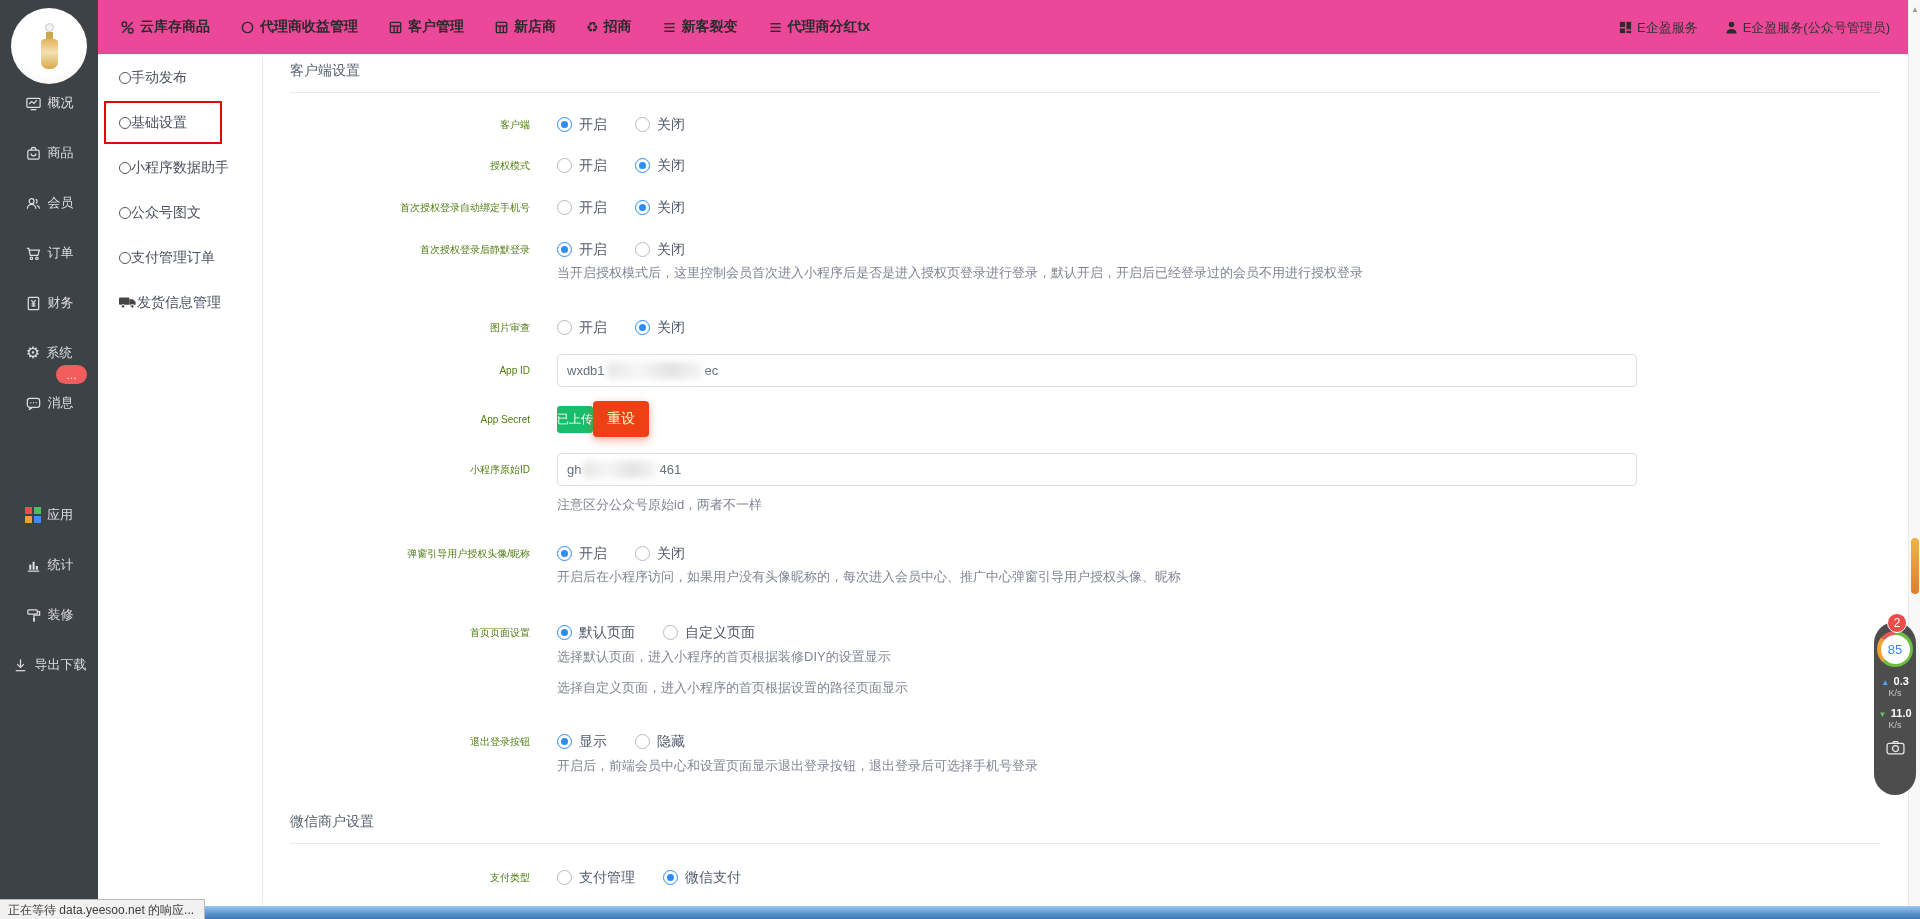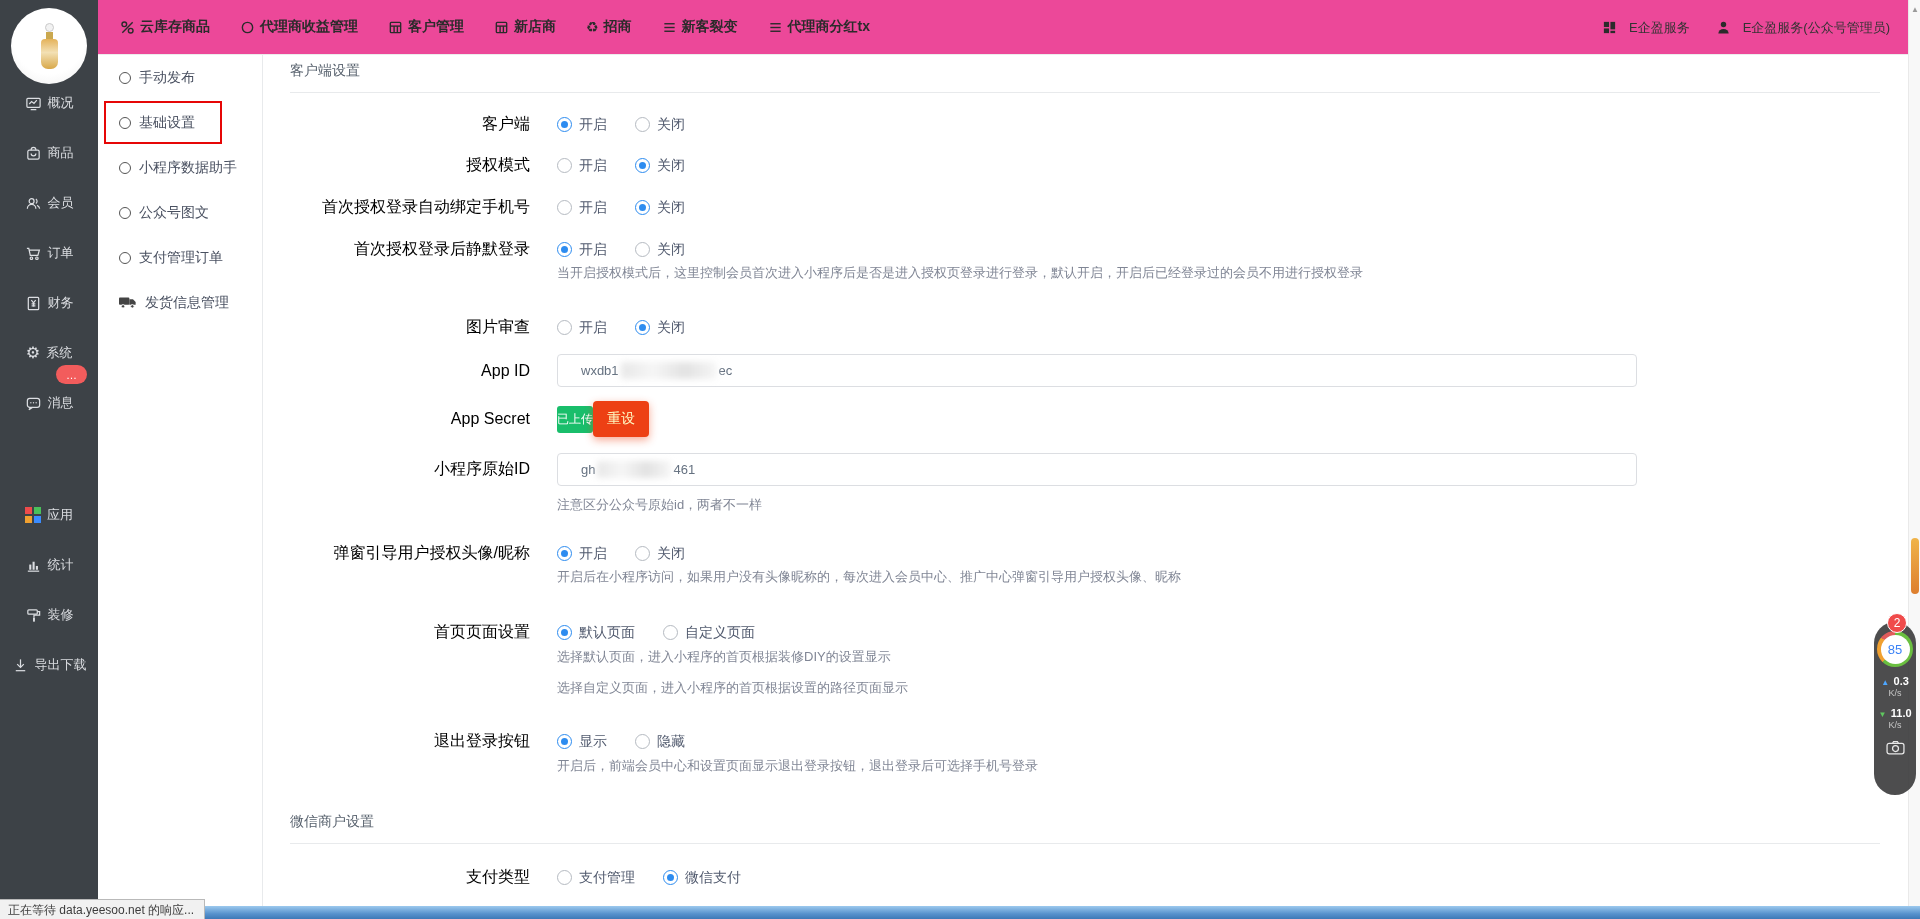--- a/index.html
+++ b/index.html
@@ -27,49 +27,49 @@
   .msg-badge { position:absolute; left:56px; top:-13px; width:31px; height:19px; background:#f25c5c;
     border-radius:10px; color:#fff; font-size:11px; display:flex; align-items:center; justify-content:center; }
 
   
   .header { position:absolute; left:98px; right:0; top:0; height:55px; background:#ec4899;
     border-bottom:1px solid #ececec; display:flex; align-items:center; z-index:15; }
   .topnav { display:flex; align-items:center; gap:30px; margin-left:22px; }
   .topnav-item { display:flex; align-items:center; gap:5px; font-size:14px; font-weight:600; color:#2b2b2b; cursor:pointer; }
   .topnav-item svg { width:15px; height:15px; stroke:#2b2b2b; fill:none; stroke-width:1.5; flex:none; }
   .hdr-right { position:absolute; right:30px; top:0; height:55px; display:flex; align-items:center; gap:26px; }
-  .hdr-right .hr-item { display:flex; align-items:center; gap:12px; font-size:13px; color:#333; cursor:pointer; }
+  .hdr-right .hr-item { display:flex; align-items:center; gap:4px; font-size:13px; color:#333; cursor:pointer; }
   .hdr-right svg { width:15px; height:15px; }
 
   
   .submenu { position:absolute; left:98px; top:55px; width:165px; bottom:0; background:#fff;
     border-right:1px solid #e8eaec; z-index:10; }
-  .sub-item { height:45px; display:flex; align-items:center; padding-left:21px; gap:8px;
+  .sub-item { height:45px; display:flex; align-items:center; padding-left:21px; 
     font-size:14px; color:#495060; cursor:pointer; position:relative; }
   .sub-item .o { width:12px; height:12px; border:1.6px solid #555; border-radius:50%; flex:none; }
   .sub-item svg { width:18px; height:13px; flex:none; }
   .redbox { position:absolute; left:6px; top:1px; width:118px; height:43px; border:2px solid #e60606; pointer-events:none; }
 
   
   .main { position:absolute; left:263px; top:55px; right:12px; bottom:0; background:#fff; overflow:hidden; }
   .sec-title { position:absolute; left:27px; font-size:14px; color:#58626e; }
   .sec-divider { position:absolute; left:27px; right:28px; height:1px; background:#e8eaec; }
   .frow { position:absolute; left:0; display:flex; align-items:center; height:33px; }
-  .flabel { width:267px; text-align:right; font-size:16px; color:#000000; flex:none; }
+  .flabel { width:267px; text-align:right; font-size:10px; color:#4d7c0f; flex:none; }
   .fctrl { margin-left:27px; display:flex; align-items:center; }
   .rgroup { display:flex; align-items:center; margin-right:28px; cursor:pointer; }
   .radio { width:15px; height:15px; border:1px solid #b5bac1; border-radius:50%; background:#fff; position:relative; flex:none; }
   .radio.sel { border-color:#2d8cf0; }
   .radio.sel::after { content:''; position:absolute; left:3px; top:3px; right:3px; bottom:3px;
     background:#2d8cf0; border-radius:50%; }
   .rlabel { margin-left:7px; font-size:14px; color:#515a6e; }
   .fhelp { position:absolute; left:294px; font-size:13px; color:#808695; line-height:20px; }
   .fwarn { position:absolute; left:294px; font-size:13px; color:#ed4014; line-height:20px; }
   .tinput { width:1080px; height:33px; border:1px solid #dcdee2; border-radius:4px; background:#fff;
-    display:flex; align-items:center; padding:0 23px; font-size:13px; color:#657180; }
+    display:flex; align-items:center; padding:0 9px; font-size:13px; color:#657180; }
   .mask { height:17px; border-radius:3px; background:linear-gradient(90deg,#e7e7e7,#f6f6f6,#e2e2e2,#f6f6f6);
     filter:blur(3px); margin:0 2px; flex:none; }
   .badge-green { background:#19be6b; color:#fff; font-size:12px; padding:5px 0; border-radius:3px; }
   .btn-red { background:#ed4014; color:#fef9c3; font-size:14px; padding:9px 14px; border-radius:4px;
     box-shadow:0 3px 8px rgba(237,64,20,.45); cursor:pointer; }
 
   
   .monitor { position:absolute; left:1874px; top:622px; width:42px; height:173px; background:rgba(52,52,54,.88);
     border-radius:21px; z-index:40; display:flex; flex-direction:column; align-items:center; padding-top:9px; }
   .mon-badge { position:absolute; left:13px; top:-9px; width:20px; height:20px; border-radius:50%;

